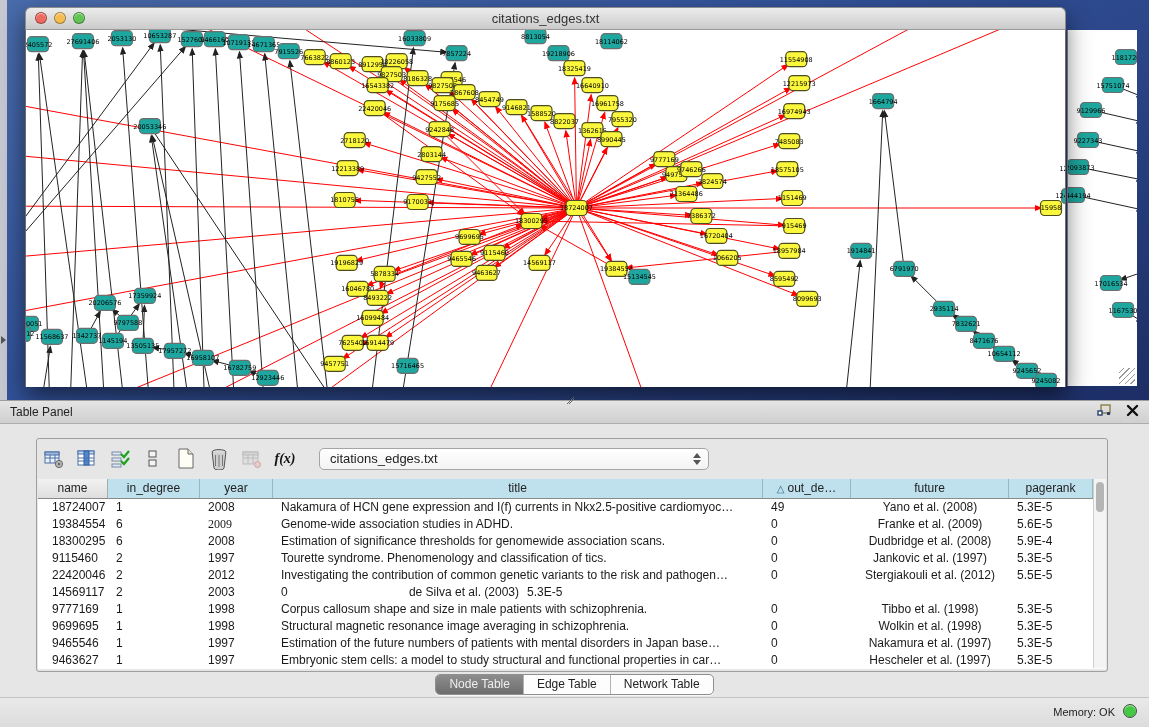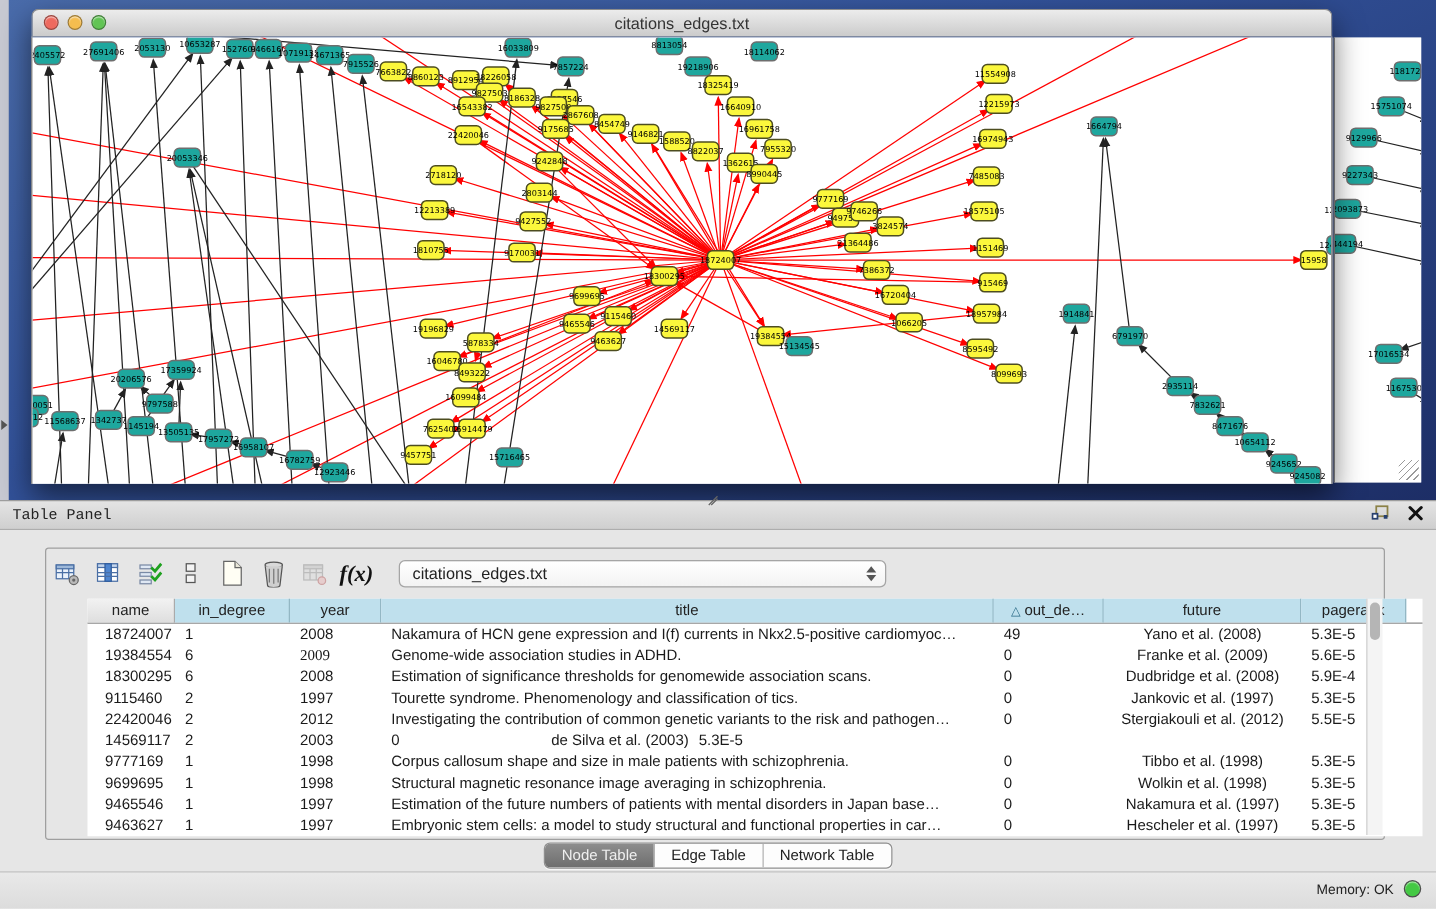--- a/index.html
+++ b/index.html
@@ -25,38 +25,38 @@
   .back-window{position:absolute;left:1067px;top:30px;width:69px;height:356px;background:#fff;
     border-left:1px solid #8a8a8a;overflow:hidden;}
   .grip{position:absolute;right:2px;bottom:2px;width:16px;height:16px;
     background:repeating-linear-gradient(135deg,transparent 0 3px,#9a9a9a 3px 4px);}
   svg text{font-family:"DejaVu Sans",sans-serif;}
 
   
   .panel-titlebar{position:absolute;left:0;top:400px;width:1149px;height:24px;
     background:linear-gradient(#e4e4e4,#cfcfcf);border-top:1px solid #9d9d9d;border-bottom:1px solid #adadad;
     box-sizing:border-box;}
-  .panel-titlebar .ptitle{position:absolute;left:10px;top:4px;font-size:12px;color:#222;font-family:Liberation Mono, monospace;}
+  .panel-titlebar .ptitle{position:absolute;left:10px;top:4px;font-size:12px;color:#222;}
   .panel-titlebar .pt-icons{position:absolute;right:10px;top:3px;display:flex;gap:14px;align-items:center;}
   .splitter-glyph{position:absolute;left:566px;top:-5px;width:9px;height:9px;}
   .panel-body{position:absolute;left:0;top:424px;width:1149px;height:273px;background:#e6e6e6;}
   .inner-box{position:absolute;left:36px;top:14px;width:1070px;height:232px;background:#e6e6e6;
     border:1px solid #9f9f9f;border-radius:3px;}
   .tp-toolbar{position:absolute;left:6px;top:5px;height:30px;display:flex;align-items:center;gap:11px;}
   .tbtn{width:22px;height:22px;display:flex;align-items:center;justify-content:center;}
-  .fx{font-family:"Liberation Serif",serif;font-style:italic;font-weight:bold;font-size:18px;color:#111;}
+  .fx{font-family:"Liberation Serif",serif;font-style:italic;font-weight:bold;font-size:14px;color:#111;}
   .combo{margin-left:12px;width:390px;height:22px;background:linear-gradient(#ffffff,#f3f3f3);
     border:1px solid #a5a5a5;border-radius:5px;position:relative;box-sizing:border-box;}
   .combo .cval{font-size:13px;color:#222;line-height:20px;padding-left:10px;}
   .combo .updn{position:absolute;right:7px;top:4px;}
   .updn i{display:block;width:0;height:0;border-left:4px solid transparent;border-right:4px solid transparent;}
   .updn .up{border-bottom:5px solid #555;margin-bottom:2px;}
   .updn .dn{border-top:5px solid #555;}
 
-  .grid{position:absolute;left:1px;top:40px;width:1068px;background:#fff;margin-left:32px;}
+  .grid{position:absolute;left:1px;top:40px;width:1068px;background:#fff;}
   .hrow{display:flex;height:19px;border-bottom:1px solid #8a8a8a;}
   .hcell{box-sizing:border-box;font-size:12px;color:#222;text-align:center;line-height:18px;
     background:#bfe0ed;border-right:1px solid #93b7c4;overflow:hidden;white-space:nowrap;}
   .hcell.plain{background:linear-gradient(#f2f2f2,#dedede);border-right:1px solid #aaa;}
   .sort-tri{font-size:10px;color:#2a6a86;margin-right:3px;}
   .rows{height:170px;overflow:hidden;}
   .drow{display:flex;height:17px;}
   .dcell{box-sizing:border-box;font-size:12px;color:#1a1a1a;line-height:17px;white-space:nowrap;
     overflow:hidden;padding-left:8px;}
   .dcell.c0{padding-left:14px;}

